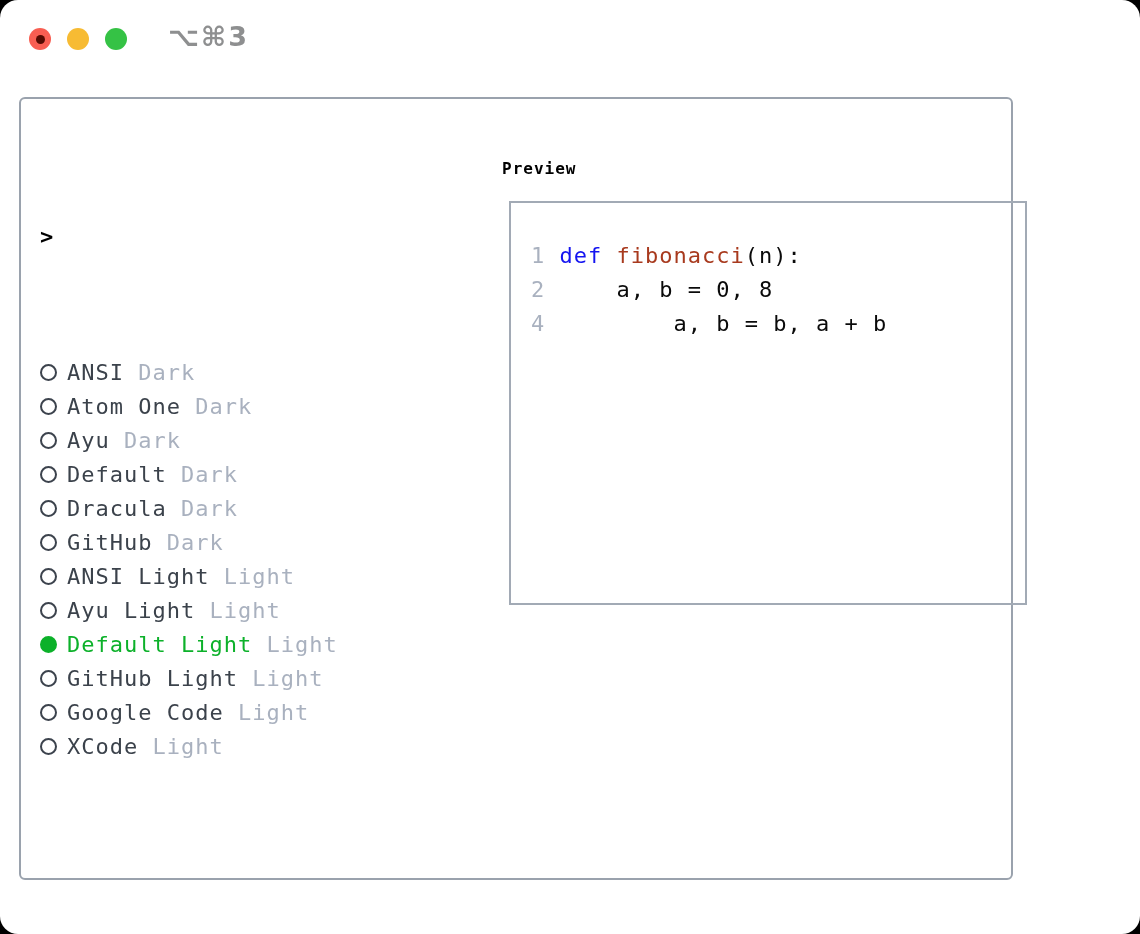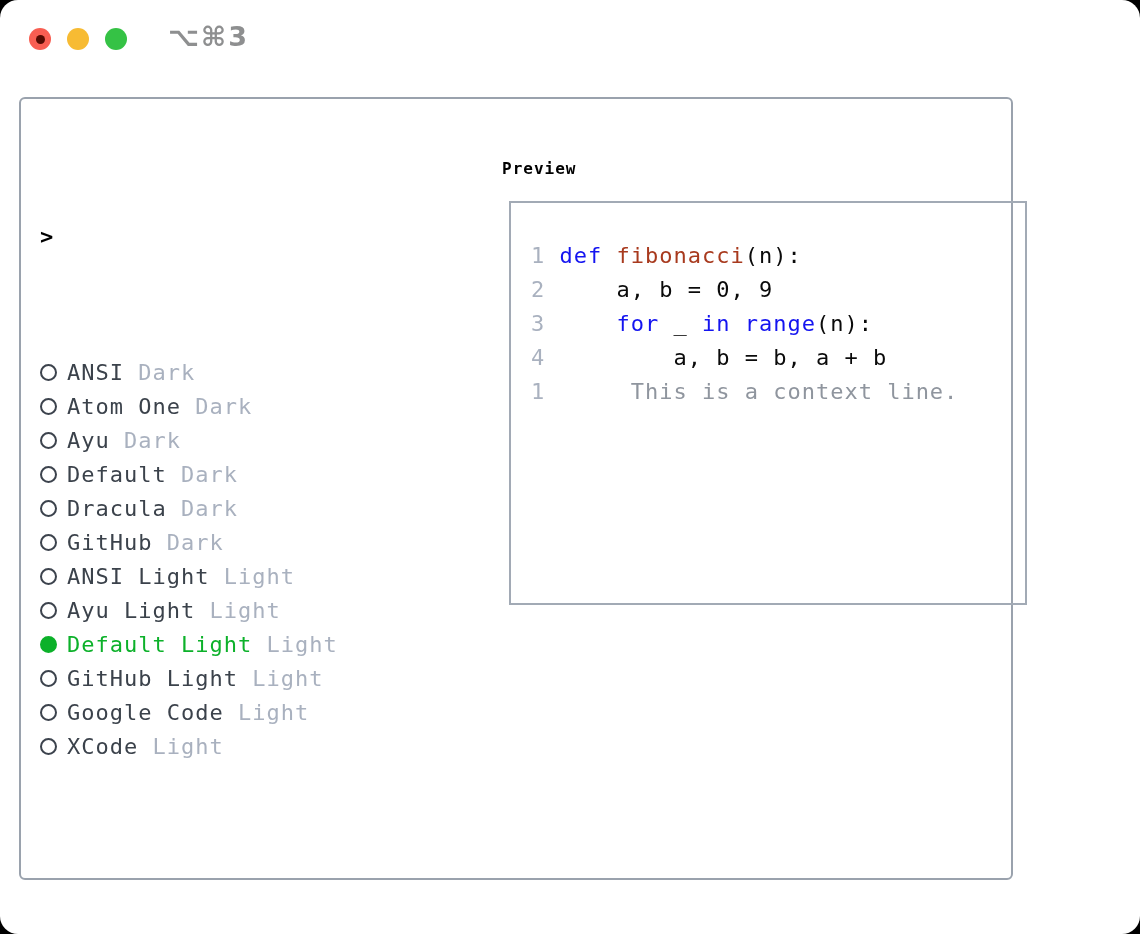--- a/index.html
+++ b/index.html
@@ -82,22 +82,20 @@
         
 
         
 
         
       </div>
 
       <div class="preview-title">Preview</div>
       <div class="preview-box" id="preview-box">
           <div class="pline"><span class="lnum">1</span> <span class="tk-kw">def</span><span class="tk-pl"> </span><span class="tk-fn">fibonacci</span><span class="tk-pl">(n):</span></div>
-          <div class="pline"><span class="lnum">2</span> <span class="tk-pl">    a, b = 0, 9</span></div>
-          <div class="pline"><span class="lnum">3</span> <span class="tk-pl">    </span><span class="tk-kw">for</span><span class="tk-pl"> _ </span><span class="tk-kw">in</span><span class="tk-pl"> </span><span class="tk-kw">range</span><span class="tk-pl">(n):</span></div>
+          <div class="pline"><span class="lnum">2</span> <span class="tk-pl">    a, b = 0, 8</span></div>
           <div class="pline"><span class="lnum">4</span> <span class="tk-pl">        a, b = b, a + b</span></div>
           <div class="pline"></div>
-          <div class="pline"><span class="lnum">1</span> <span class="tk-context">     This is a context line.</span></div>
         </div>
 
     </div>
   </div>
 </div>
 
 </body></html>

